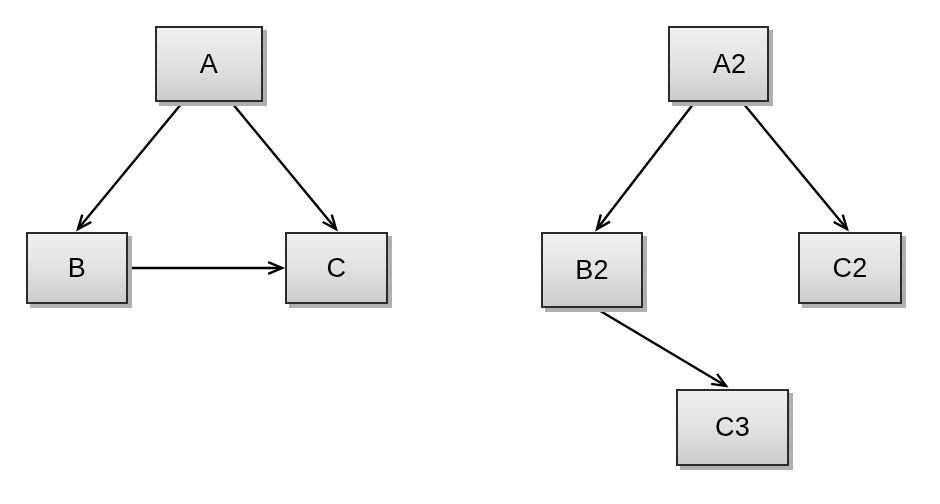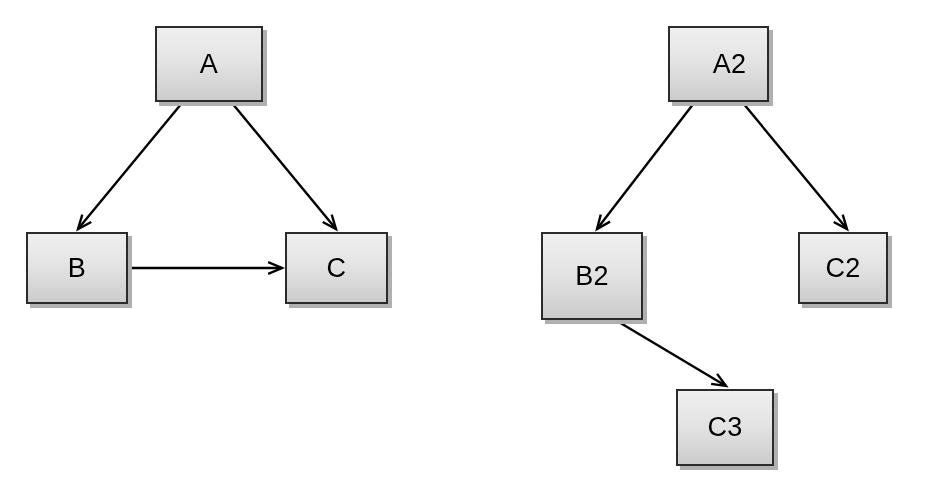--- a/index.html
+++ b/index.html
@@ -85,24 +85,24 @@
       </div>
       <div class="node" style="left: 26px; top: 232px; width: 102px; height: 72px; border-color: rgb(43, 43, 43); box-shadow: rgb(176, 176, 176) 4px 4px 0px 0px; background: linear-gradient(rgb(239, 239, 239) 0%, rgb(228, 228, 228) 45%, rgb(204, 204, 204) 100%);">
         <span class="node-label" style="color: rgb(0, 0, 0);">B</span>
       </div>
       <div class="node" style="left: 285px; top: 232px; width: 103px; height: 72px; border-color: rgb(43, 43, 43); box-shadow: rgb(176, 176, 176) 4px 4px 0px 0px; background: linear-gradient(rgb(239, 239, 239) 0%, rgb(228, 228, 228) 45%, rgb(204, 204, 204) 100%);">
         <span class="node-label" style="color: rgb(0, 0, 0);">C</span>
       </div>
       <div class="node" style="left: 668px; top: 26px; width: 101px; height: 76px; border-color: rgb(43, 43, 43); box-shadow: rgb(176, 176, 176) 4px 4px 0px 0px; background: linear-gradient(rgb(239, 239, 239) 0%, rgb(228, 228, 228) 45%, rgb(204, 204, 204) 100%); padding-left: 22px;">
         <span class="node-label" style="color: rgb(0, 0, 0);">A2</span>
       </div>
-      <div class="node" style="left: 541px; top: 232px; width: 102px; height: 88px; border-color: rgb(43, 43, 43); box-shadow: rgb(176, 176, 176) 4px 4px 0px 0px; background: linear-gradient(rgb(239, 239, 239) 0%, rgb(228, 228, 228) 45%, rgb(204, 204, 204) 100%);">
+      <div class="node" style="left: 541px; top: 232px; width: 102px; height: 76px; border-color: rgb(43, 43, 43); box-shadow: rgb(176, 176, 176) 4px 4px 0px 0px; background: linear-gradient(rgb(239, 239, 239) 0%, rgb(228, 228, 228) 45%, rgb(204, 204, 204) 100%);">
         <span class="node-label" style="color: rgb(0, 0, 0);">B2</span>
       </div>
-      <div class="node" style="left: 798px; top: 232px; width: 90px; height: 72px; border-color: rgb(43, 43, 43); box-shadow: rgb(176, 176, 176) 4px 4px 0px 0px; background: linear-gradient(rgb(239, 239, 239) 0%, rgb(228, 228, 228) 45%, rgb(204, 204, 204) 100%);">
+      <div class="node" style="left: 798px; top: 232px; width: 104px; height: 72px; border-color: rgb(43, 43, 43); box-shadow: rgb(176, 176, 176) 4px 4px 0px 0px; background: linear-gradient(rgb(239, 239, 239) 0%, rgb(228, 228, 228) 45%, rgb(204, 204, 204) 100%);">
         <span class="node-label" style="color: rgb(0, 0, 0);">C2</span>
       </div>
-      <div class="node" style="left: 676px; top: 389px; width: 98px; height: 77px; border-color: rgb(43, 43, 43); box-shadow: rgb(176, 176, 176) 4px 4px 0px 0px; background: linear-gradient(rgb(239, 239, 239) 0%, rgb(228, 228, 228) 45%, rgb(204, 204, 204) 100%); align-items: center;">
+      <div class="node" style="left: 676px; top: 389px; width: 113px; height: 77px; border-color: rgb(43, 43, 43); box-shadow: rgb(176, 176, 176) 4px 4px 0px 0px; background: linear-gradient(rgb(239, 239, 239) 0%, rgb(228, 228, 228) 45%, rgb(204, 204, 204) 100%); align-items: center;">
         <span class="node-label" style="color: rgb(0, 0, 0);">C3</span>
       </div>
     </div>
 
 </div>
 
 </body></html>

